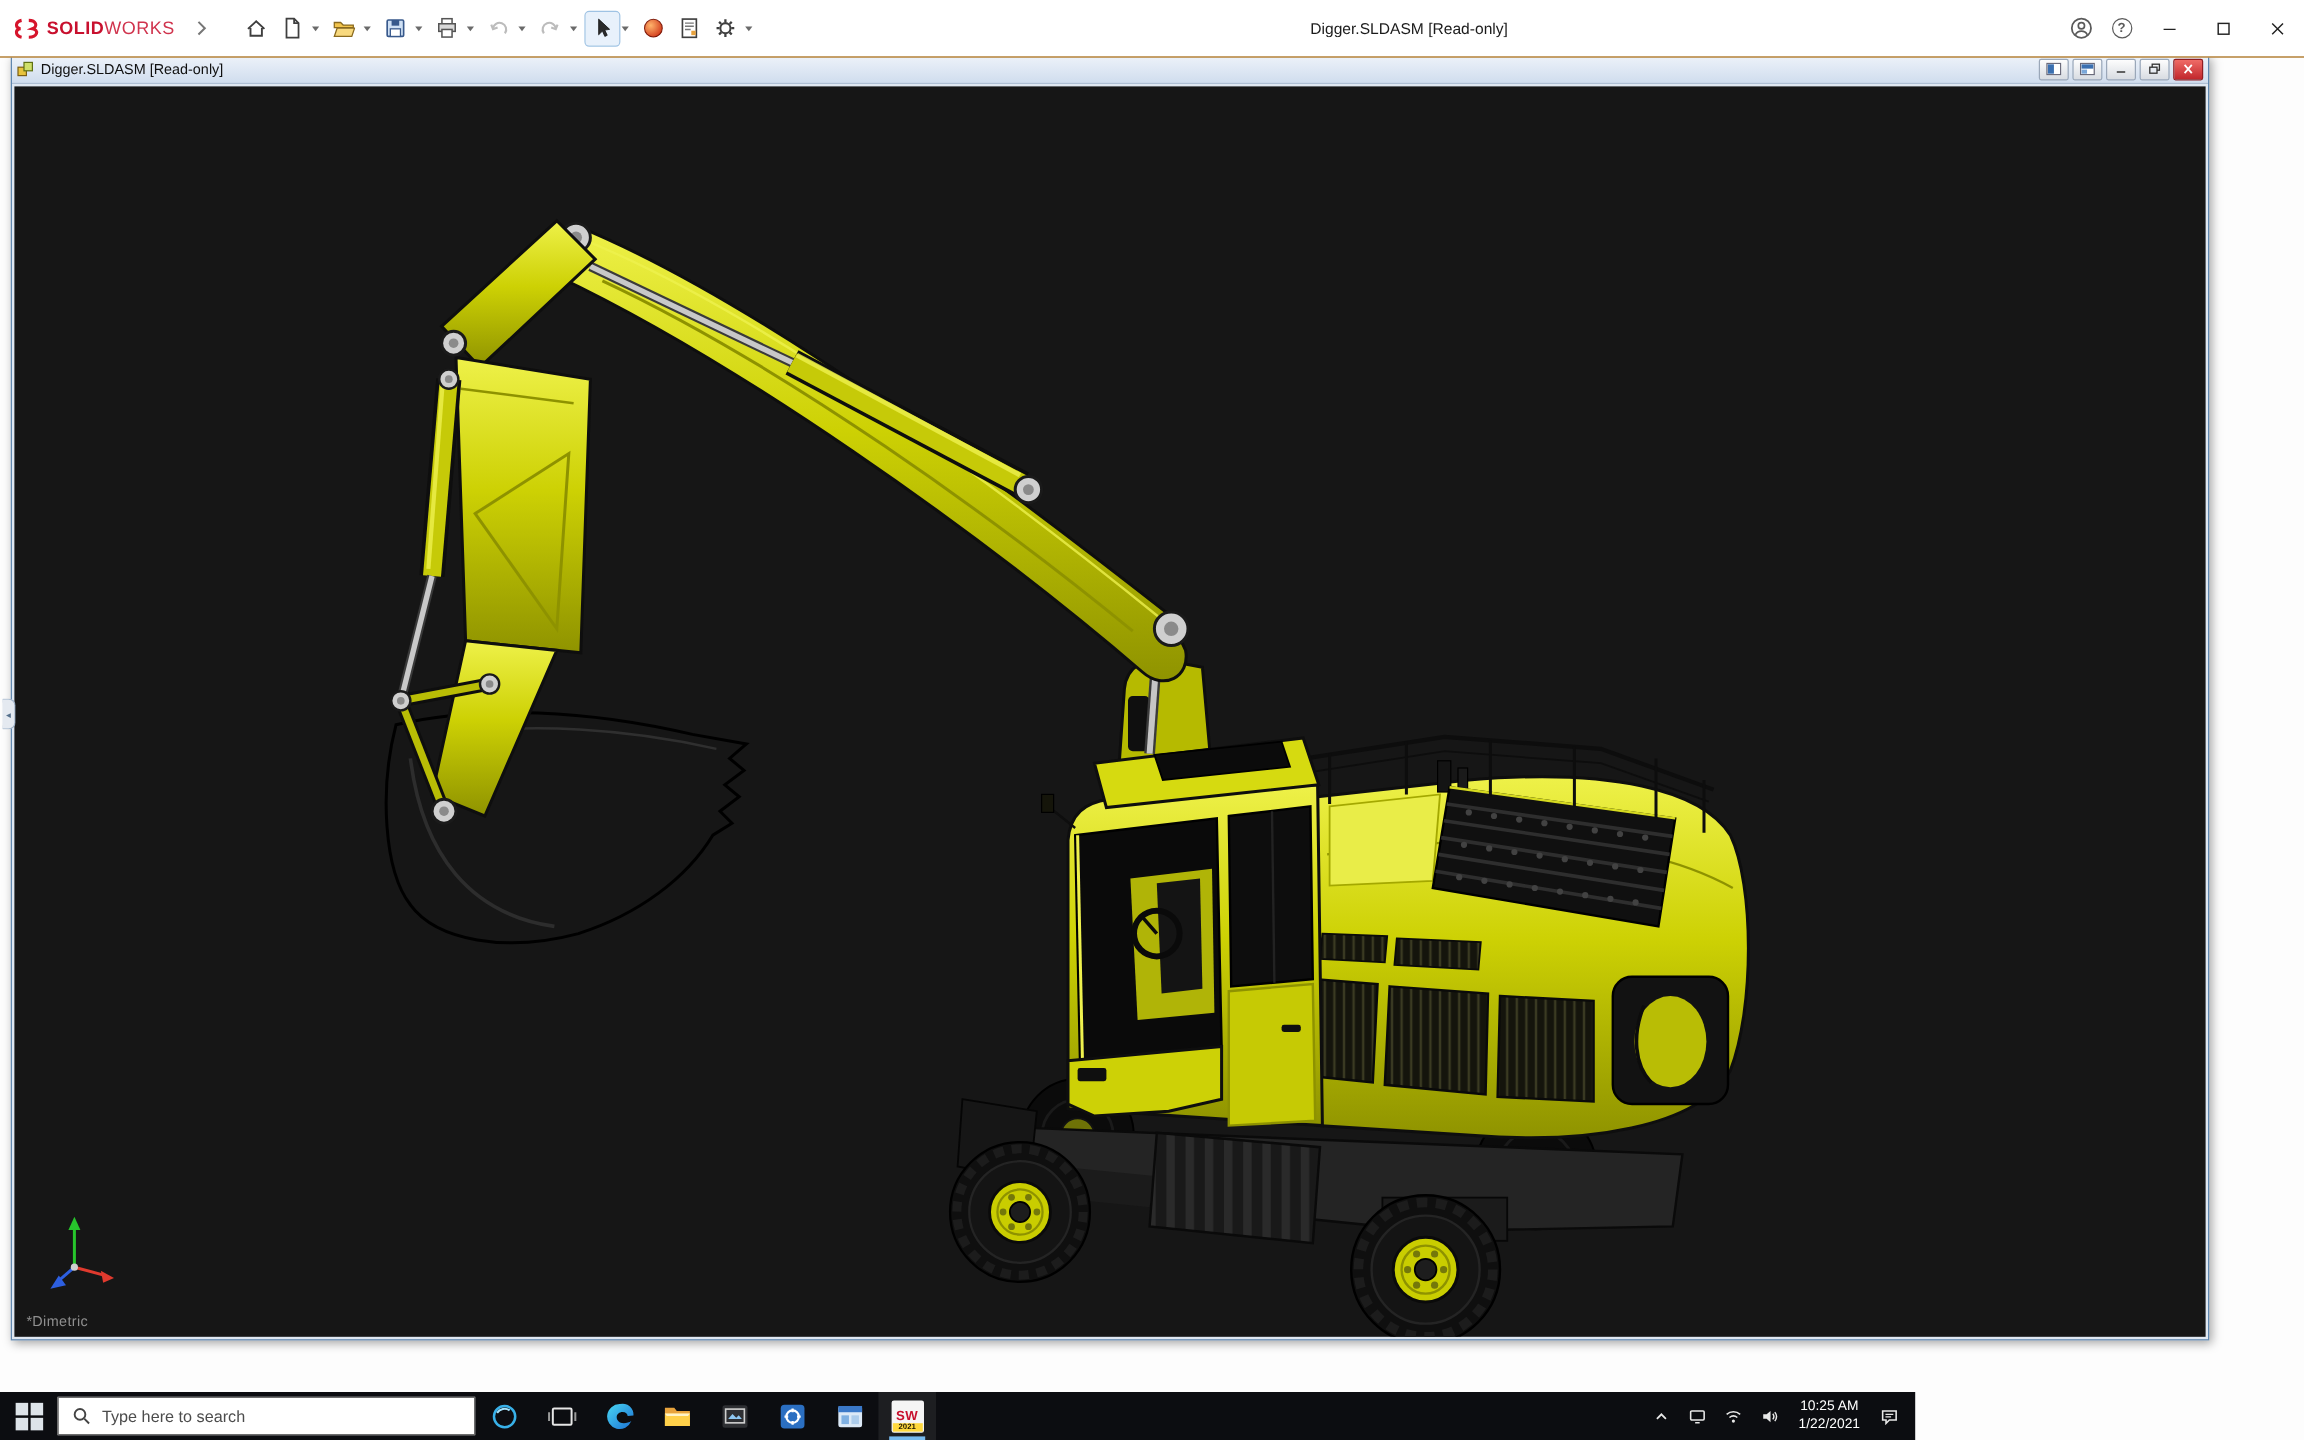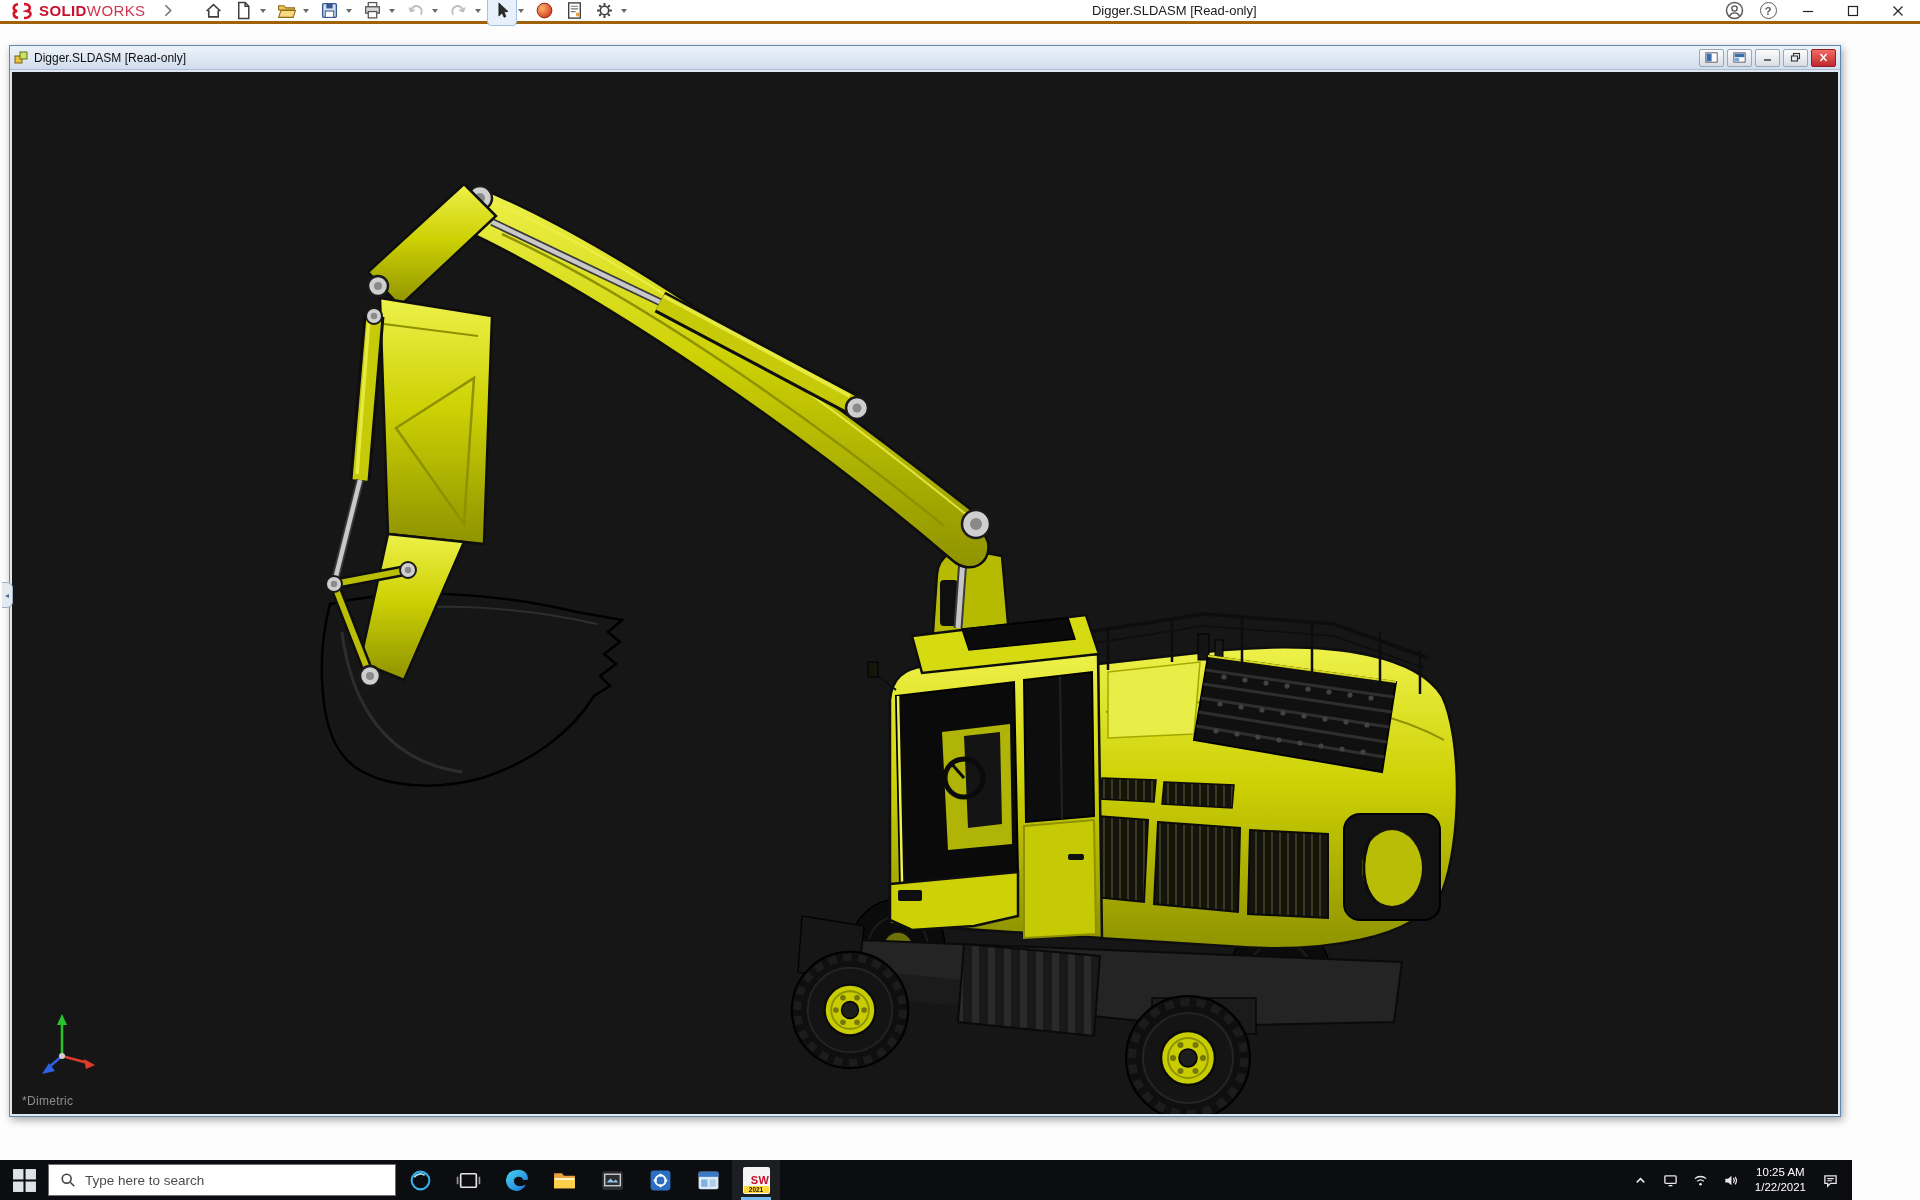--- a/index.html
+++ b/index.html
@@ -1,21 +1,21 @@
 <!DOCTYPE html>
 <html><head>
 <meta charset="utf-8">
 <style>
   *{margin:0;padding:0;box-sizing:border-box}
   html,body{width:1920px;height:1200px;overflow:hidden;background:#fdfdfd;
     font-family:"Liberation Sans",sans-serif;-webkit-user-select:none;user-select:none}
 
   
-  .titlebar{position:absolute;left:0;top:0;width:1920px;height:24px;background:#ffffff;
-    border-bottom:3px solid #a16207;display:flex;align-items:center;z-index:30}
+  .titlebar{position:absolute;left:0;top:0;width:1920px;height:48px;background:#ffffff;
+    border-bottom:1px solid #a16207;display:flex;align-items:center;z-index:30}
   .brand{display:flex;align-items:center;gap:5px;padding:0 8px 0 10px}
   .brand-text{font-size:15px;color:#c8102e;letter-spacing:.4px}
   .brand-text b{font-weight:bold}
   .brand-text .lt{font-weight:normal;opacity:.85}
   .tbgrp{display:flex;align-items:center;gap:2px}
   .tb-btn{height:28px;min-width:28px;display:flex;align-items:center;justify-content:center;border-radius:3px}
   .tb-btn svg{width:19px;height:19px}
   .tb-btn.active{background:#e8f1fb;outline:1px solid #9fc3e4}
   .caret{width:0;height:0;border-left:3.5px solid transparent;border-right:3.5px solid transparent;
     border-top:4px solid #6a6a6a;margin:0 5px 0 0}
@@ -41,34 +41,34 @@
   .viewport > svg.model{position:absolute;left:0;top:0;width:100%;height:100%}
   .view-label{position:absolute;left:10px;bottom:6px;font-size:12px;color:#8f8f8f;font-weight:normal;letter-spacing:.3px}
   .triad{position:absolute;left:16px;bottom:26px}
 
   
   .flyout-tab{position:absolute;left:2px;top:582px;width:11px;height:26px;background:#e4e9f0;
     border:1px solid #9db1c8;border-left:none;border-radius:0 6px 6px 0;z-index:20;
     display:flex;align-items:center;justify-content:center;font-size:8px;color:#55708c}
 
   
-  .taskbar{position:absolute;left:0;top:1160px;width:1852px;height:40px;background:#0c0d11;
+  .taskbar{position:absolute;left:0;top:1160px;width:1596px;height:40px;background:#0c0d11;
     display:flex;align-items:stretch;z-index:40}
   .tk-item{width:48px;display:flex;align-items:center;justify-content:center;position:relative}
   .tk-item svg{width:25px;height:25px}
   .tk-item.running::after{content:"";position:absolute;left:9px;right:9px;bottom:0;height:3px;background:#76b9ed}
   .tk-item.running{background:rgba(255,255,255,.07)}
   .search{width:348px;background:#ffffff;margin:4px 0;display:flex;align-items:center;gap:9px;
     padding:0 11px;border:1px solid #6d6d6d}
   .search svg{width:16px;height:16px;flex:none}
   .search input{border:none;outline:none;font-size:13.5px;color:#333;width:100%;background:transparent;
     font-family:"Liberation Sans",sans-serif}
   .search input::placeholder{color:#4c4c4c;opacity:1}
   .sw-icon{width:27px;height:27px;background:#f5f5f5;border-radius:2px;position:relative;
-    display:flex;align-items:center;justify-content:flex-end}
+    display:flex;align-items:center;justify-content:center}
   .sw-mark{color:#c8102e;font-weight:bold;font-size:11px;letter-spacing:.5px}
   .sw-year{position:absolute;left:1px;right:1px;bottom:1px;background:#ffd83d;color:#201800;
     font-size:6.5px;text-align:center;line-height:7px;font-weight:bold}
   .tray{margin-left:auto;display:flex;align-items:center}
   .tray-btn{width:30px;height:40px;display:flex;align-items:center;justify-content:center}
   .tray-btn svg{width:15px;height:15px}
   .clock{text-align:center;color:#fff;font-size:11.5px;line-height:1.3;padding:0 9px}
   .show-desktop{width:7px;border-left:1px solid #3c3d42}
 </style>
 </head>

